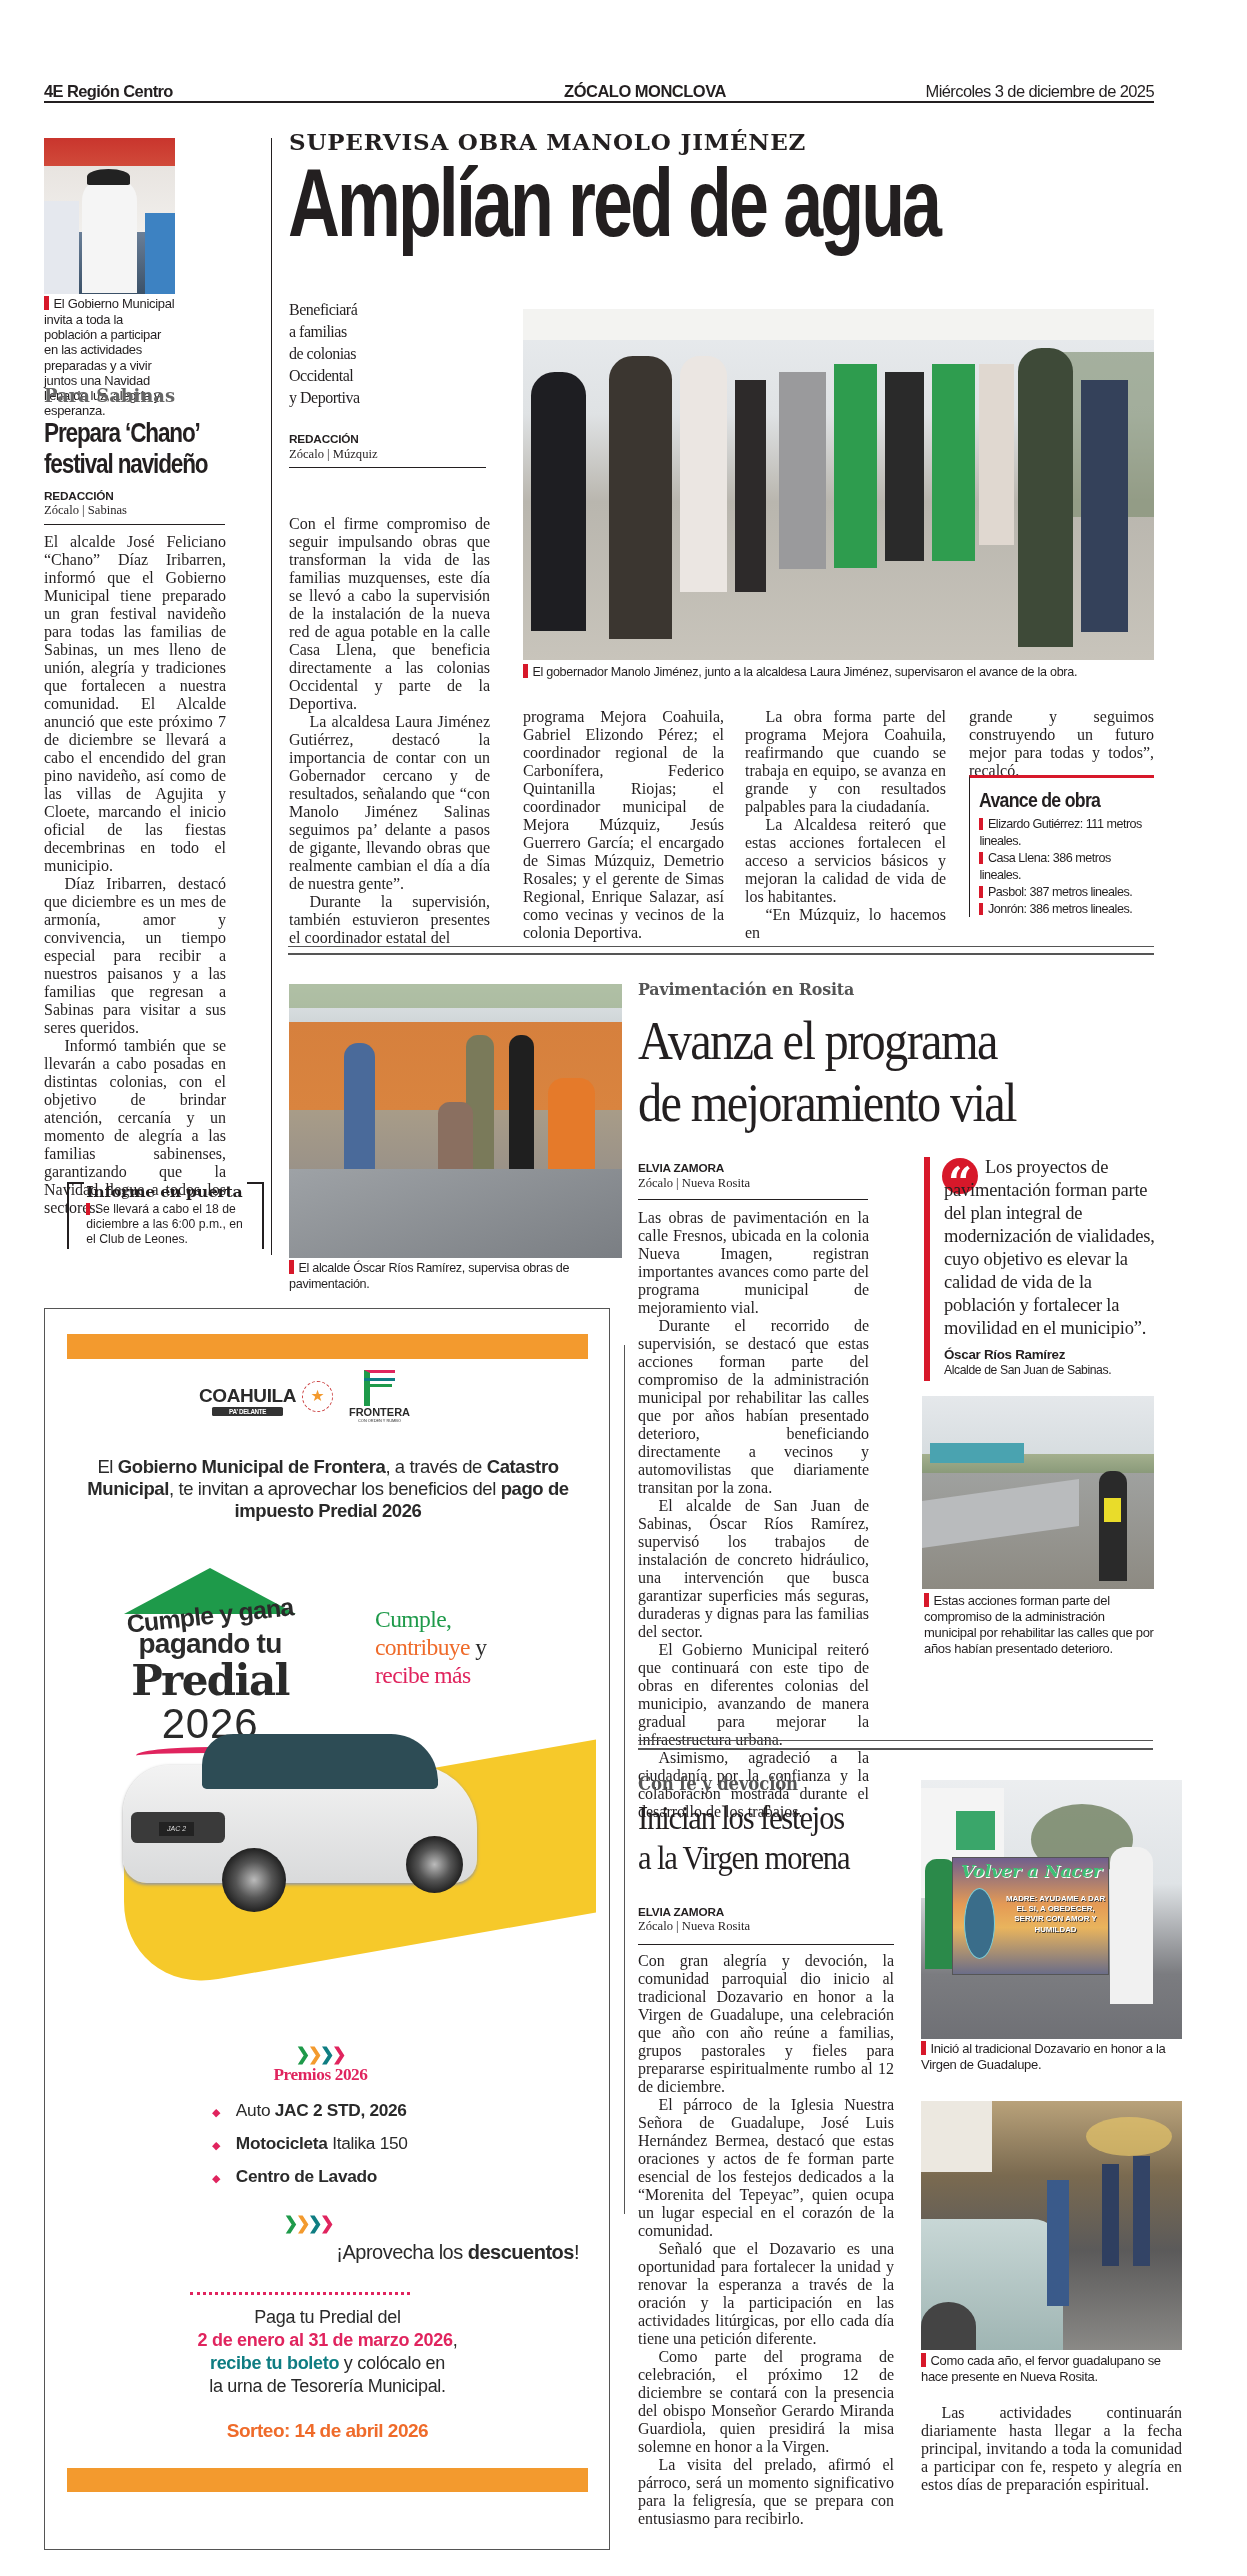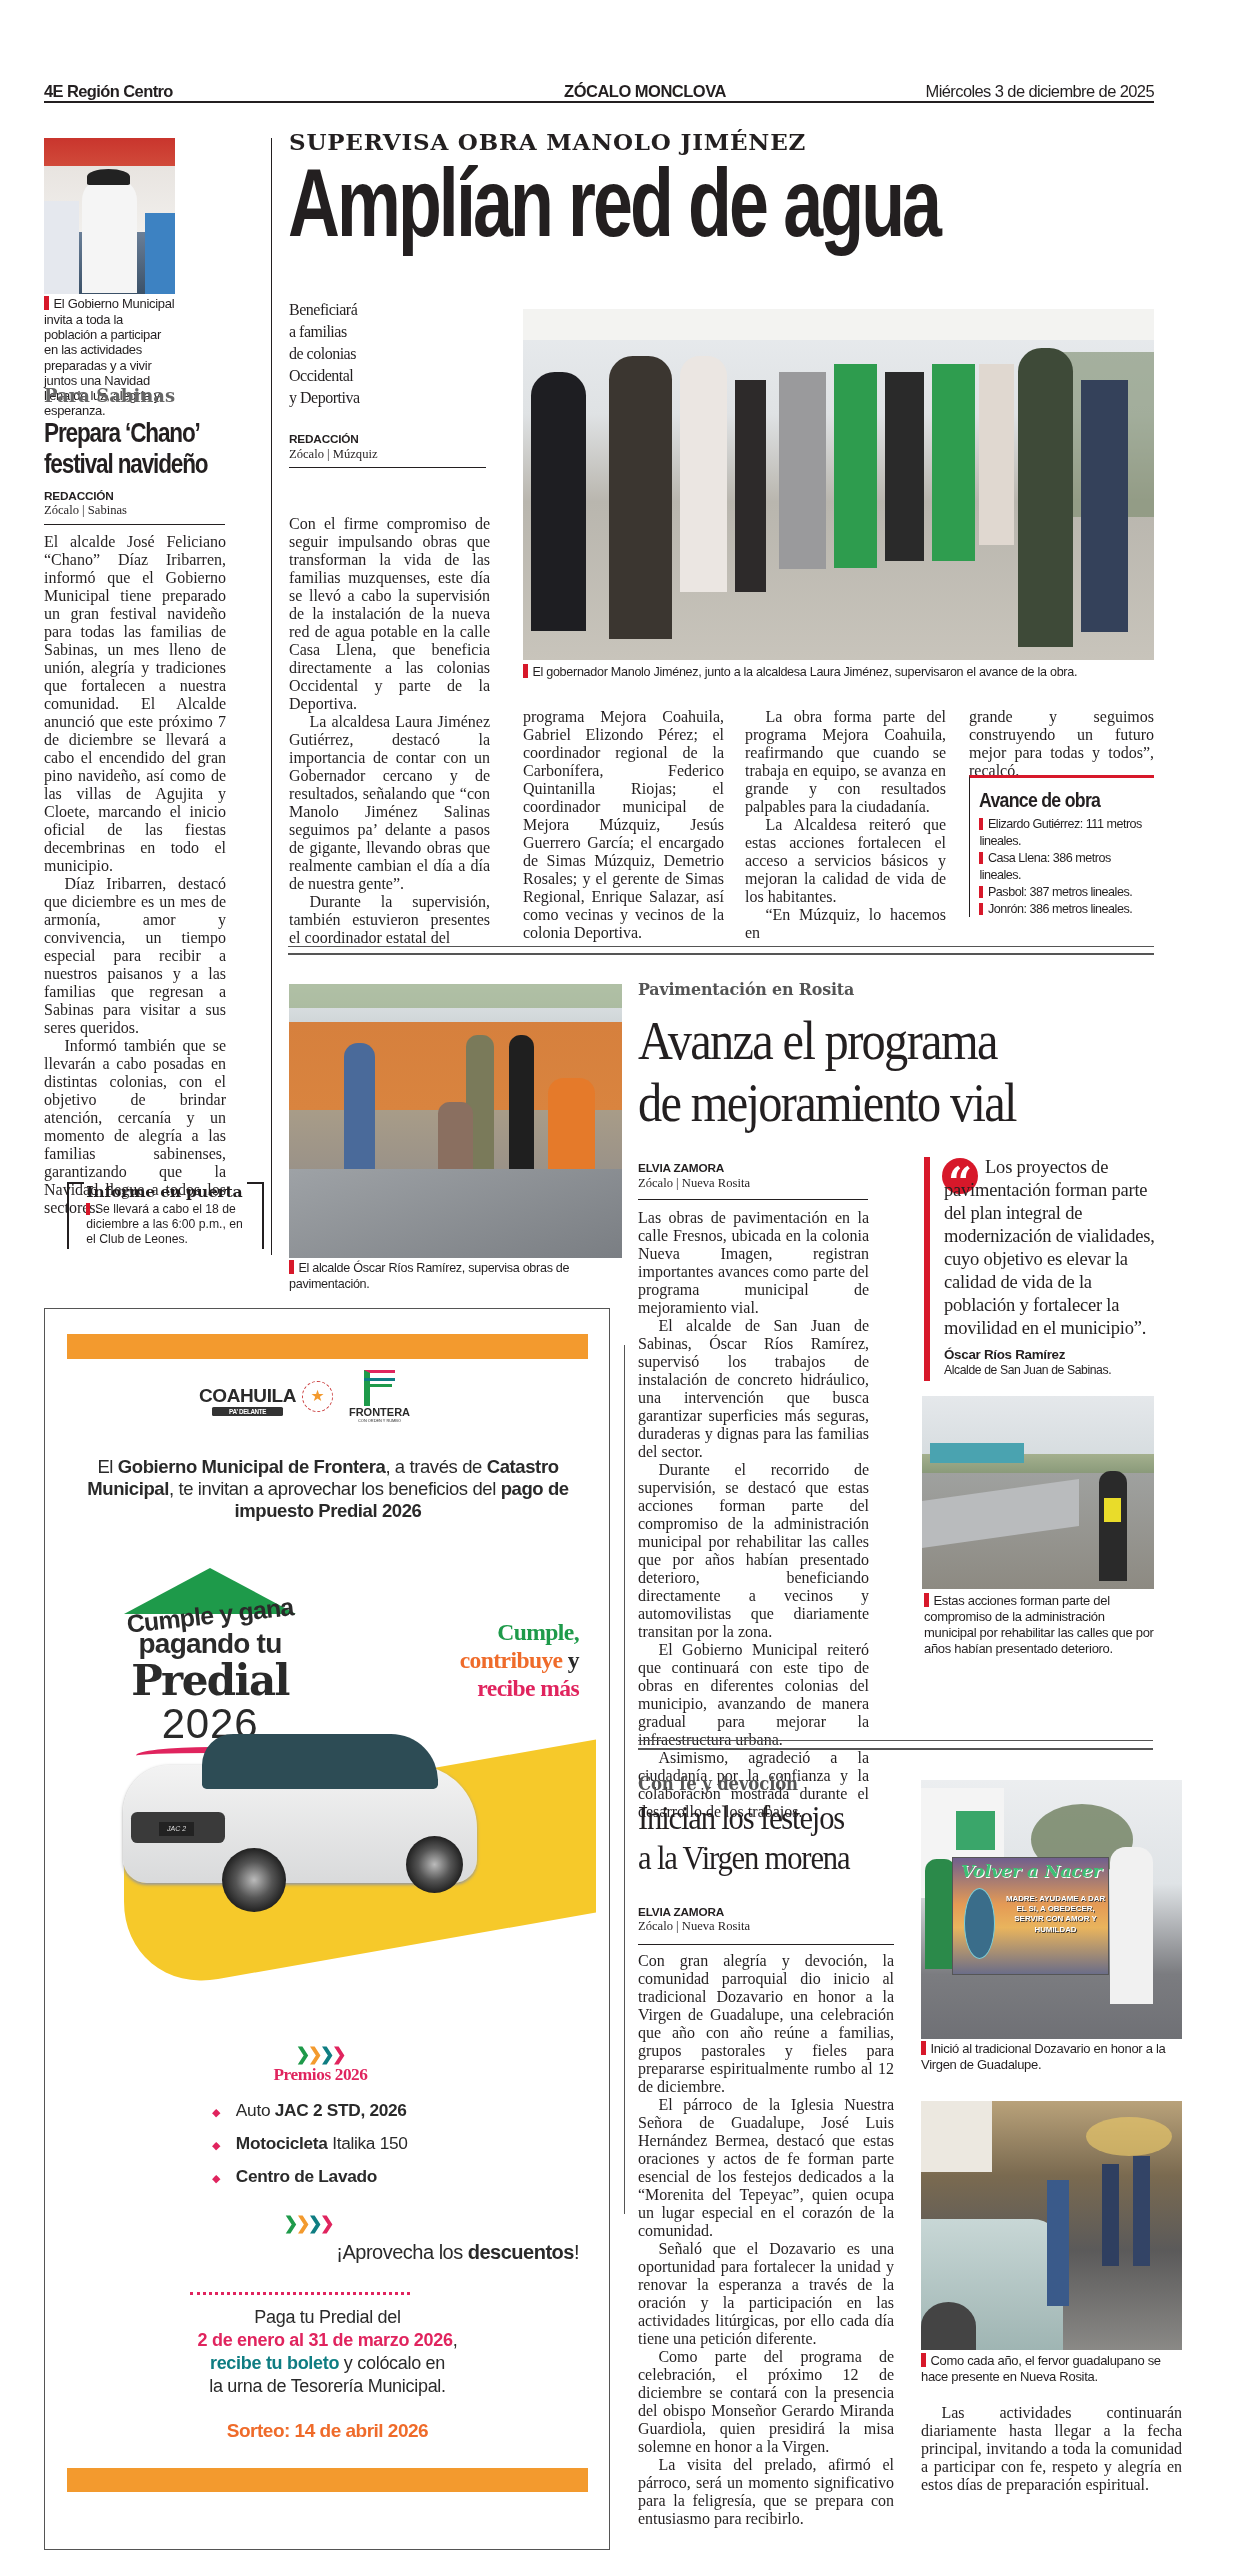--- a/index.html
+++ b/index.html
@@ -144,22 +144,22 @@
 <div class="abs serif" style="left:638px;top:1010px;font-size:55px;line-height:62px;letter-spacing:-1.9px;white-space:nowrap;transform:scaleX(0.88);transform-origin:left top">
   <div>Avanza el programa</div>
   <div>de mejoramiento vial</div>
 </div>
 <div class="abs byline-name" style="left:638px;top:1161px">ELVIA ZAMORA</div>
 <div class="abs byline-loc" style="left:638px;top:1176px">Zócalo | Nueva Rosita</div>
 <div class="rule" style="left:638px;top:1199px;width:230px;height:0.8px"></div>
 
 <div class="abs body-text" style="left:638px;top:1209px;width:231px">
   <p class="first">Las obras de pavimentación en la calle Fresnos, ubicada en la colonia Nueva Imagen, registran importantes avances como parte del programa municipal de mejoramiento vial.</p>
+  <p>Durante el recorrido de supervisión, se destacó que estas acciones forman parte del compromiso de la administración municipal por rehabilitar las calles que por años habían presentado deterioro, beneficiando directamente a vecinos y automovilistas que diariamente transitan por la zona.</p>
   <p>El alcalde de San Juan de Sabinas, Óscar Ríos Ramírez, supervisó los trabajos de instalación de concreto hidráulico, una intervención que busca garantizar superficies más seguras, duraderas y dignas para las familias del sector.</p>
-  <p>Durante el recorrido de supervisión, se destacó que estas acciones forman parte del compromiso de la administración municipal por rehabilitar las calles que por años habían presentado deterioro, beneficiando directamente a vecinos y automovilistas que diariamente transitan por la zona.</p>
   <p>El Gobierno Municipal reiteró que continuará con este tipo de obras en diferentes colonias del municipio, avanzando de manera gradual para mejorar la infraestructura urbana.</p>
   <p>Asimismo, agradeció a la ciudadanía por la confianza y la colaboración mostrada durante el desarrollo de los trabajos.</p>
 </div>
 
 <div class="abs" style="left:924px;top:1157px;width:6.3px;height:224px;background:#d7182a"></div>
 <div class="abs" style="left:942px;top:1158px;width:36px;height:36px;border-radius:50%;background:#d7182a;color:#fff;font-family:'DejaVu Serif',serif;font-weight:bold;font-size:42px;line-height:52px;text-align:center">“</div>
 <div class="abs serif" style="left:944px;top:1156px;width:216px;font-size:18.5px;line-height:23px;text-indent:41px;letter-spacing:-0.2px">Los proyectos de pavimentación forman parte del plan integral de modernización de vialidades, cuyo objetivo es elevar la calidad de vida de la población y fortalecer la movilidad en el municipio”.</div>
 <div class="abs sans" style="left:944px;top:1347px;font-size:13.4px;font-weight:bold;letter-spacing:-0.3px">Óscar Ríos Ramírez</div>
 <div class="abs sans" style="left:944px;top:1363px;font-size:12.2px;letter-spacing:-0.4px">Alcalde de San Juan de Sabinas.</div>
 
@@ -245,21 +245,21 @@
 
   <div class="abs" style="left:79px;top:259px;width:0;height:0;border-left:86px solid transparent;border-right:86px solid transparent;border-bottom:46px solid #1e9a4a"></div>
   <div class="abs sans" style="left:63px;top:293px;width:204px;text-align:center;font-weight:bold;color:#2a2a2a">
     <div style="font-size:25px;line-height:27px;transform:rotate(-6deg);letter-spacing:-0.8px">Cumple y gana</div>
     <div style="font-size:28px;line-height:30px;letter-spacing:-0.8px">pagando tu</div>
     <div style="font-family:'DejaVu Serif',serif;font-size:42px;line-height:44px;letter-spacing:-1.6px">Predial</div>
     <div style="font-weight:normal;font-size:42px;line-height:42px;letter-spacing:0.8px">2026</div>
     <div style="margin:1.6px auto 0;width:149px;height:17.3px;border-top:6.3px solid #e0245e;border-radius:50% 50% 0 0"></div>
   </div>
 
-  <div class="abs serif" style="left:330px;top:309px;width:204px;text-align:right;font-weight:bold;font-size:23.6px;line-height:28px;letter-spacing:-0.6px">
+  <div class="abs serif" style="left:330px;top:296px;width:204px;text-align:left;font-weight:normal;font-size:23.6px;line-height:28px;letter-spacing:-0.6px">
     <div style="color:#1e9a4a">Cumple,</div>
     <div><span style="color:#ef6b2a">contribuye</span><span style="color:#2a2a2a"> y</span></div>
     <div style="color:#e0245e">recibe más</div>
   </div>
 
   <div class="abs" style="left:79px;top:472px;width:472px;height:173px;background:#f6c92a;transform:skewY(-10deg);border-radius:0 0 0 94px"></div>
   <div class="abs" style="left:39px;top:409px;width:409px;height:204px">
     <div style="position:absolute;left:39px;top:47px;width:354px;height:118px;background:linear-gradient(180deg,#f3f3f3,#d9dadb);border-radius:47px 63px 23.6px 23.6px;box-shadow:0 1.6px 3.1px #999"></div>
     <div style="position:absolute;left:118px;top:15.7px;width:236px;height:55px;background:#2d4c55;border-radius:31px 47px 4.7px 4.7px"></div>
     <div style="position:absolute;left:47px;top:94px;width:94px;height:31px;background:#3a3a3a;border-radius:6.3px"></div>

